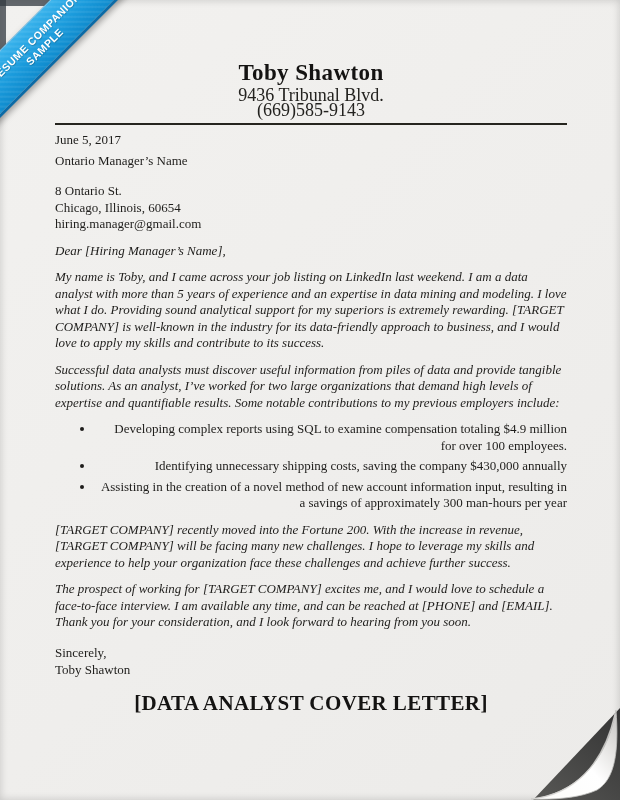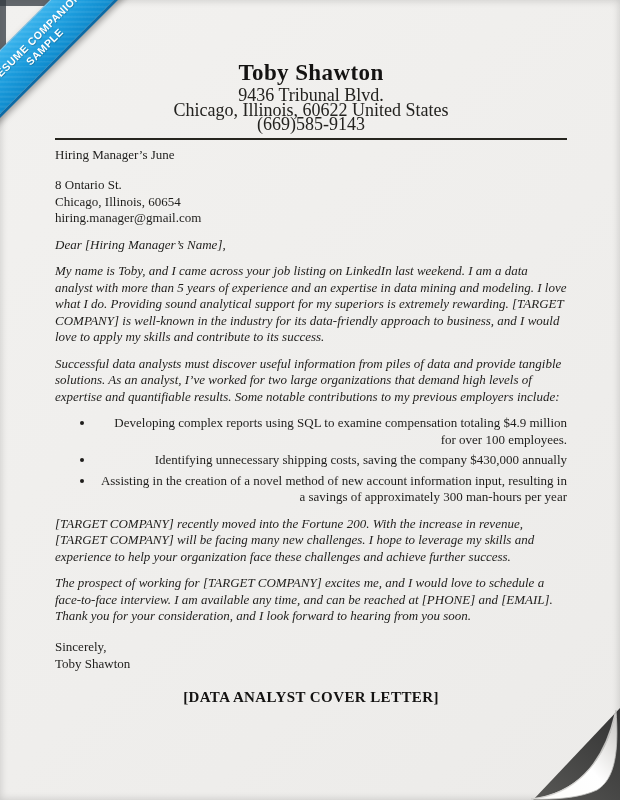--- a/index.html
+++ b/index.html
@@ -34,21 +34,21 @@
   .meta .date { margin-bottom:4px; }
   .recipient { margin-top:14px; }
   .content p { margin:10px 0;font-style:italic; }
   ul.contributions { margin:8px 0 10px 0; padding-left:40px;text-align:right; }
   ul.contributions li { margin-bottom:4px; padding-left:2px; }
   .signoff { margin-top:13px; line-height:17px; }
   .footer-title {
     margin-top:17px;
     text-align:center;
     font-weight:bold;
-    font-size:15px;
+    font-size:21px;
     letter-spacing:.4px;
     color:#141312;
   }
 
   
   .ribbon-corner {
     position:absolute; top:0; left:0;
     width:160px; height:160px;
     overflow:hidden;
     pointer-events:none;
@@ -84,28 +84,28 @@
 <body>
 
 <div class="page">
 
   <div class="content">
 
     <div>
       <h1 class="sender-name">Toby Shawton</h1>
       <div class="contact">
         <div>9436 Tribunal Blvd.</div>
-        <div>Chicago, Illinois, 60622 United States</div>
         <div>(669)585-9143</div>
       </div>
       <div class="rule"></div>
     </div>
 
     <div class="meta">
-      <div>Hiring Manager’s June</div>
+      <div class="date">June 5, 2017</div>
+      <div>Ontario Manager’s Name</div>
     </div>
 
     <div class="recipient">
       <div>8 Ontario St.</div>
       <div>Chicago, Illinois, 60654</div>
       <div>hiring.manager@gmail.com</div>
     </div>
 
     <p>Dear [Hiring Manager’s Name],</p>
 

